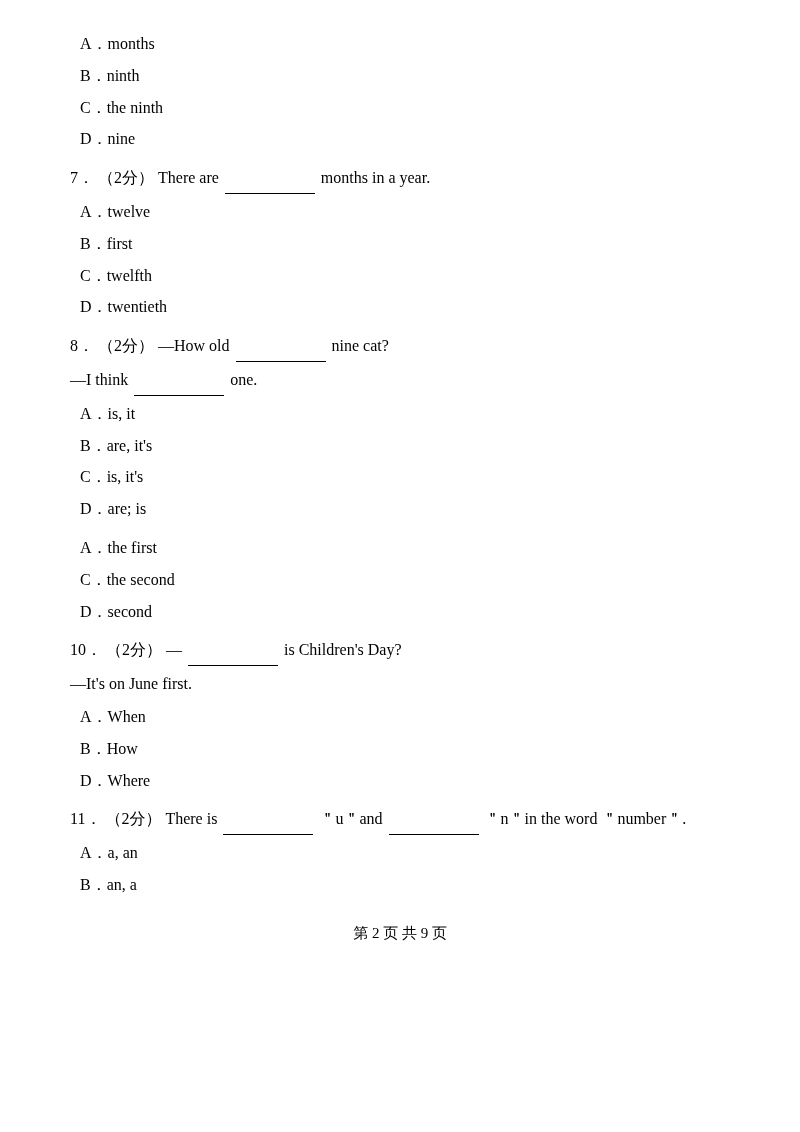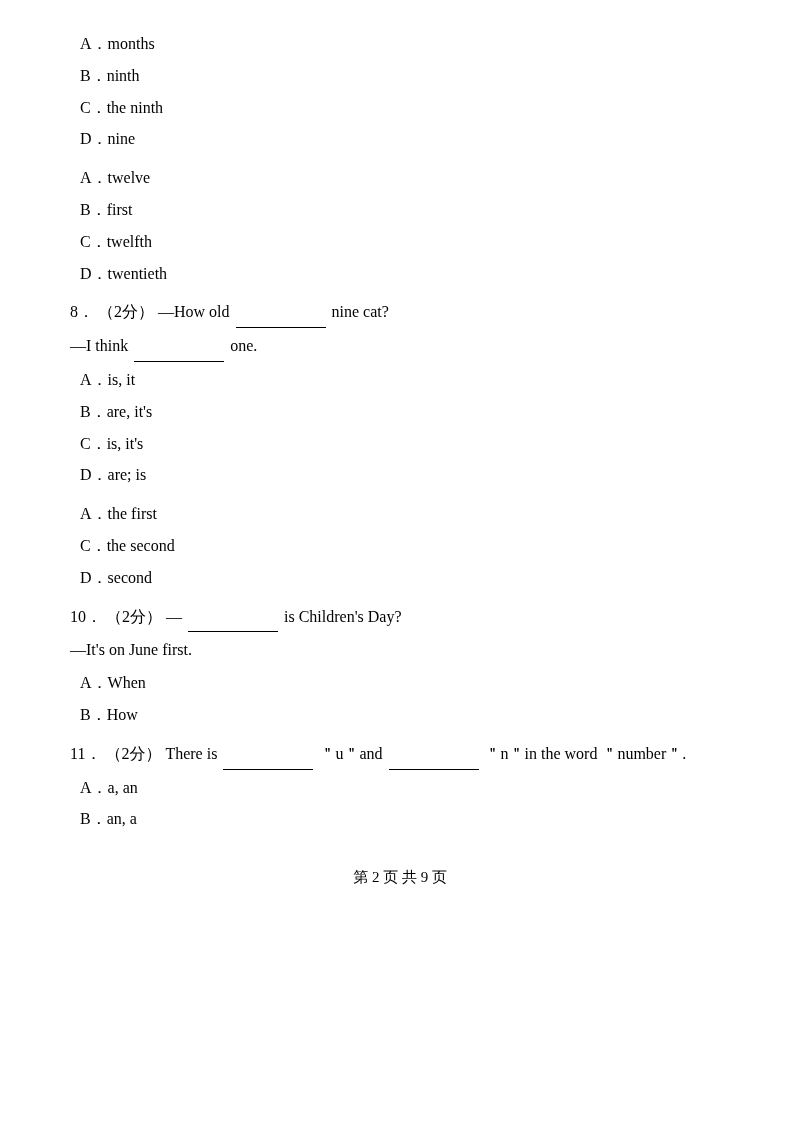--- a/index.html
+++ b/index.html
@@ -28,21 +28,21 @@
       padding-left: 10px;
     }
     .blank {
       display: inline-block;
       border-bottom: 1px solid #000;
       min-width: 90px;
       margin: 0 2px;
     }
     .page-footer {
       text-align: center;
-      margin-top: 30px;
+      margin-top: 20px;
       font-size: 15px;
     }
   </style>
 </head>
 <body>
 
 <div class="question-block">
   <div class="option-line">
     <span>A．months</span>
   </div>
@@ -51,20 +51,27 @@
   </div>
   <div class="option-line">
     <span>C．the ninth</span>
   </div>
   <div class="option-line">
     <span>D．nine</span>
   </div>
 </div>
 
 <div class="question-block">
+  <div class="question-line">
+    <span>7．</span>
+    <span>（2分）</span>
+    <span>There are </span>
+    <span class="blank">&nbsp;&nbsp;&nbsp;&nbsp;&nbsp;&nbsp;&nbsp;&nbsp;&nbsp;&nbsp;</span>
+    <span> months in a year.</span>
+  </div>
   <div class="option-line">
     <span>A．twelve</span>
   </div>
   <div class="option-line">
     <span>B．first</span>
   </div>
   <div class="option-line">
     <span>C．twelfth</span>
   </div>
   <div class="option-line">
@@ -121,20 +128,23 @@
   </div>
   <div class="question-line">
     <span>—It's on June first.</span>
   </div>
   <div class="option-line">
     <span>A．When</span>
   </div>
   <div class="option-line">
     <span>B．How</span>
   </div>
+  <div class="option-line">
+    <span>D．Where</span>
+  </div>
 </div>
 
 <div class="question-block">
   <div class="question-line">
     <span>11．</span>
     <span>（2分）</span>
     <span>There is </span>
     <span class="blank">&nbsp;&nbsp;&nbsp;&nbsp;&nbsp;&nbsp;&nbsp;&nbsp;&nbsp;&nbsp;</span>
     <span>＂u＂and </span>
     <span class="blank">&nbsp;&nbsp;&nbsp;&nbsp;&nbsp;&nbsp;&nbsp;&nbsp;&nbsp;&nbsp;</span>

